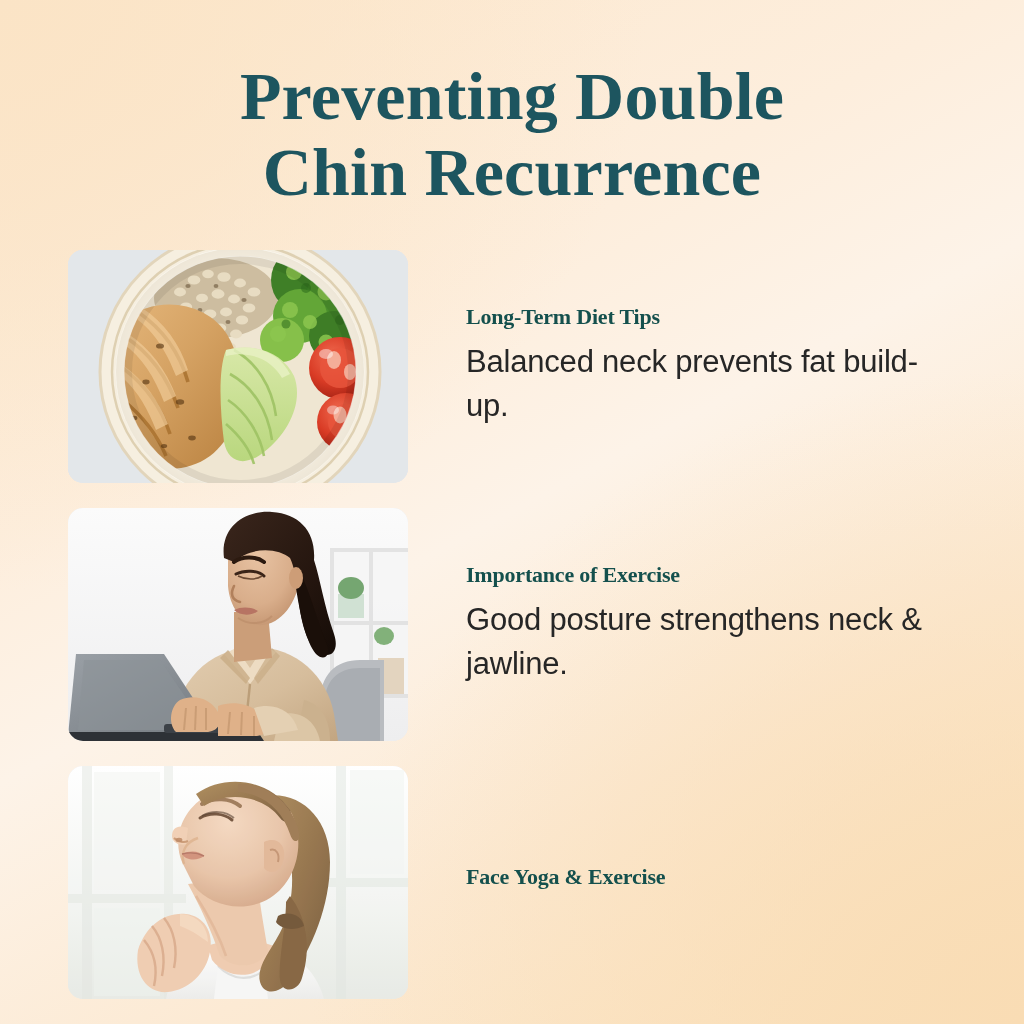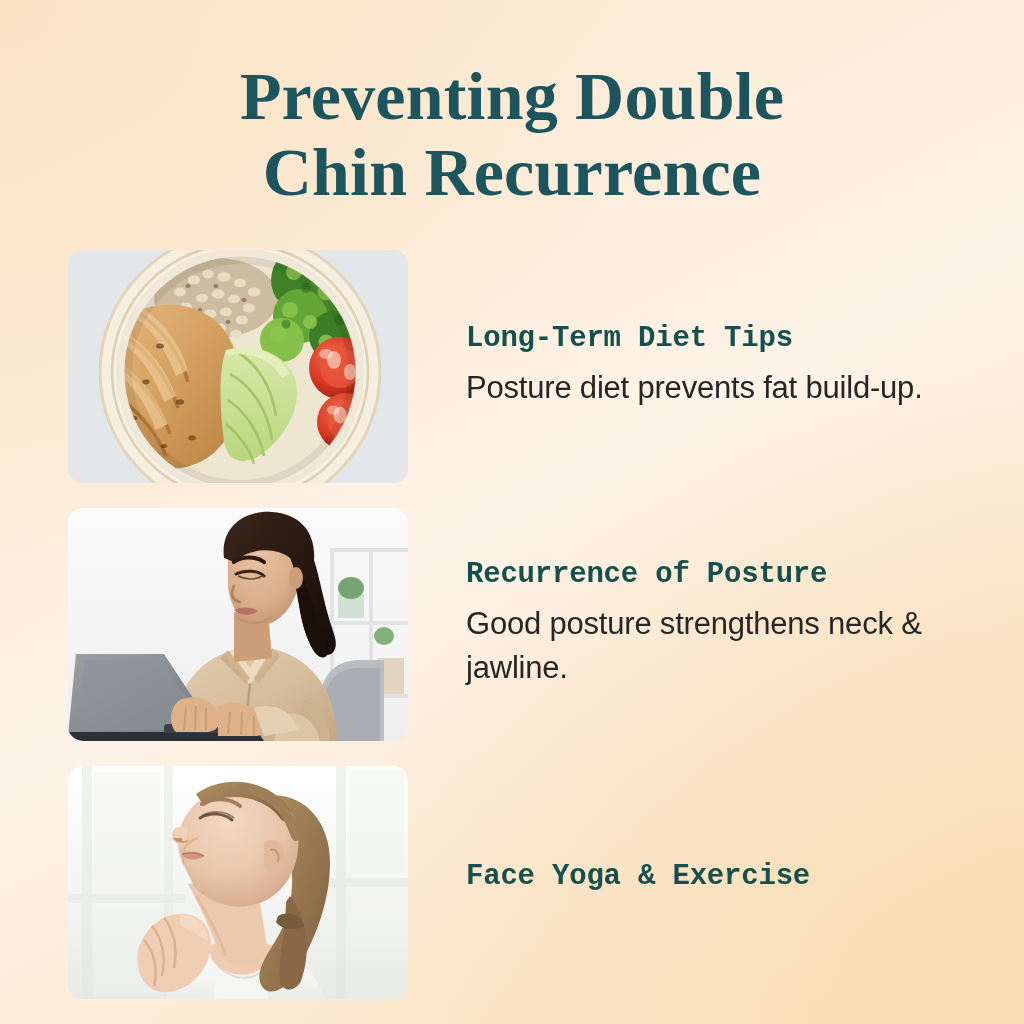--- a/index.html
+++ b/index.html
@@ -73,23 +73,23 @@
   .thumb svg { display: block; width: 100%; height: 100%; }
 
   .copy {
     flex: 1 1 auto;
     padding-left: 58px;
     padding-right: 42px;
     box-sizing: border-box;
   }
   .item-heading {
     margin: 0 0 10px 0;
-    font-family: Liberation Mono, monospace;
+    font-family: Liberation Serif, serif;
     font-weight: 700;
-    font-size: 29px;
+    font-size: 22px;
     line-height: 1.12;
     letter-spacing: -0.2px;
     color: #14504d;
   }
   .item-body {
     margin: 0;
     font-family: "Liberation Sans", sans-serif;
     font-weight: 400;
     font-size: 31px;
     line-height: 1.42;
@@ -265,21 +265,21 @@
 
             <circle cx="172" cy="122" r="116" fill="none" stroke="#000000" stroke-width="16" opacity="0.07"></circle>
           </g>
 
           <circle cx="172" cy="122" r="120" fill="none" stroke="#ffffff" stroke-width="9" opacity="0.55"></circle>
           <circle cx="172" cy="122" r="128" fill="none" stroke="#d8c8a6" stroke-width="2.5" opacity="0.8"></circle>
         </svg>
       </div>
       <div class="copy">
         <h2 class="item-heading">Long-Term Diet Tips</h2>
-        <p class="item-body">Posture diet prevents fat build-up.</p>
+        <p class="item-body">Balanced neck prevents fat build-up.</p>
       </div>
     </div>
 
     <div class="row">
       <div class="thumb">
         <svg viewBox="0 0 340 233" preserveAspectRatio="xMidYMid slice">
           <defs>
             <linearGradient id="wallGrad" x1="0" y1="0" x2="0" y2="1">
               <stop offset="0%" stop-color="#fbfbfb"></stop>
               <stop offset="100%" stop-color="#eeeeef"></stop>
@@ -378,21 +378,21 @@
               <path d="M174 204 L 173 227"></path>
               <path d="M186 208 L 186 228"></path>
           </g>
 
           <path d="M186 200 C 206 194, 224 202, 230 222 L 196 228 Z" fill="#e4d0b3"></path>
 
           <rect width="340" height="233" fill="none"></rect>
         </svg>
       </div>
       <div class="copy">
-        <h2 class="item-heading">Recurrence of Posture</h2>
+        <h2 class="item-heading">Importance of Exercise</h2>
         <p class="item-body">Good posture strengthens neck &amp; jawline.</p>
       </div>
     </div>
 
     <div class="row">
       <div class="thumb">
         <svg viewBox="0 0 340 233" preserveAspectRatio="xMidYMid slice">
           <defs>
             <linearGradient id="winGrad" x1="0" y1="0" x2="0" y2="1">
               <stop offset="0%" stop-color="#ffffff"></stop>

